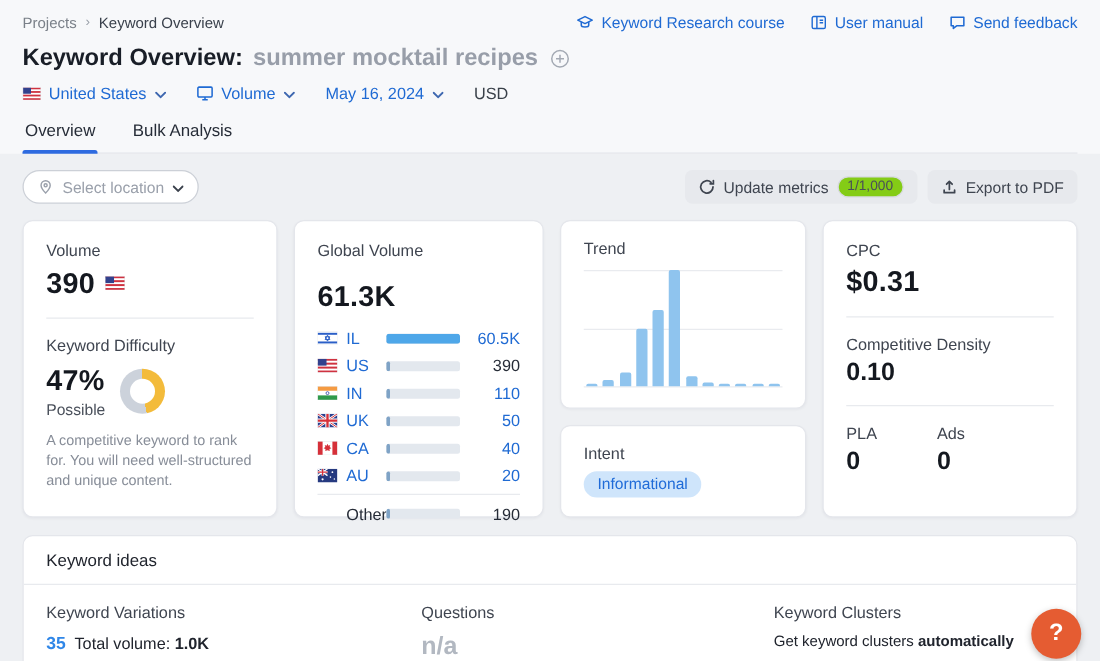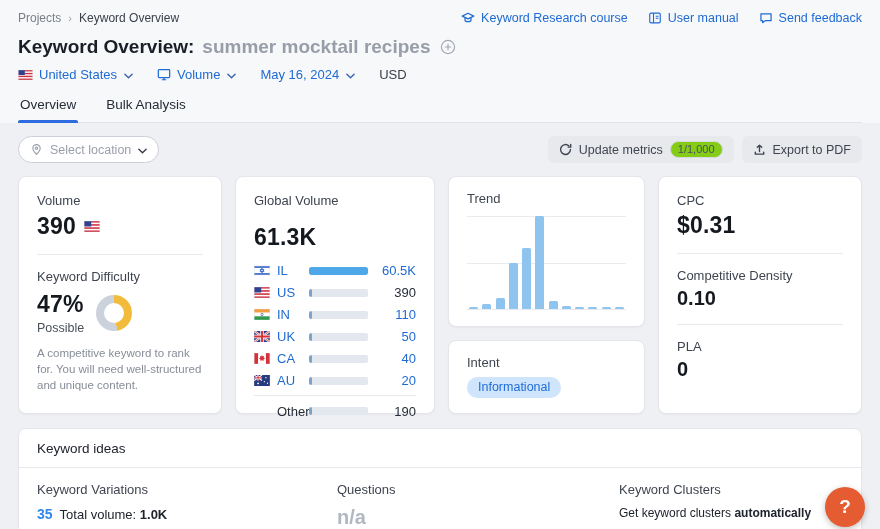--- a/index.html
+++ b/index.html
@@ -72,21 +72,21 @@
   .card-trend { height:151px; padding:14px 18px 12px; }
   .trend-chart { position:relative; height:94px; margin-top:10px; }
   .gridline { position:absolute; left:0; right:0; height:1px; background:#e9ebef; }
   .gridline.g0 { top:0; } .gridline.g50 { top:50%; } .gridline.g100 { bottom:0; }
   .trend-bars { position:absolute; left:2px; right:2px; top:0; bottom:1px; display:flex; align-items:flex-end; justify-content:space-between; }
   .trend-bar { width:9px; border-radius:1.5px 1.5px 0 0; }
 
   
   .card-cpc { height:238px; }
   .cpc-sub { font-size:20px; font-weight:bold; color:#14181f; margin-top:4px; }
-  .pla-row { display:flex; gap:48px;flex-direction:column; }
+  .pla-row { display:flex; gap:48px; }
 
   
   .ideas { margin-top:14px; background:#fff; border:1px solid #e4e6eb; border-radius:8px 8px 0 0; height:120px; position:relative; z-index:1; }
   .ideas-header { padding:12px 18px 11px; font-size:13.5px; font-weight:normal; color:#20242d; border-bottom:1px solid #e8eaee; }
   .ideas-body { display:grid; grid-template-columns:300px 282px 1fr; padding:14px 18px; }
   .ideas-col .card-label { margin-bottom:9px; }
   .ideas-count-row { display:flex; align-items:baseline; gap:7px; }
   .ideas-count { font-size:14px; font-weight:bold; color:#3087e8; cursor:pointer; }
   .ideas-total { font-size:13px; color:#20242d; }
   .ideas-total b { font-weight:bold; }

